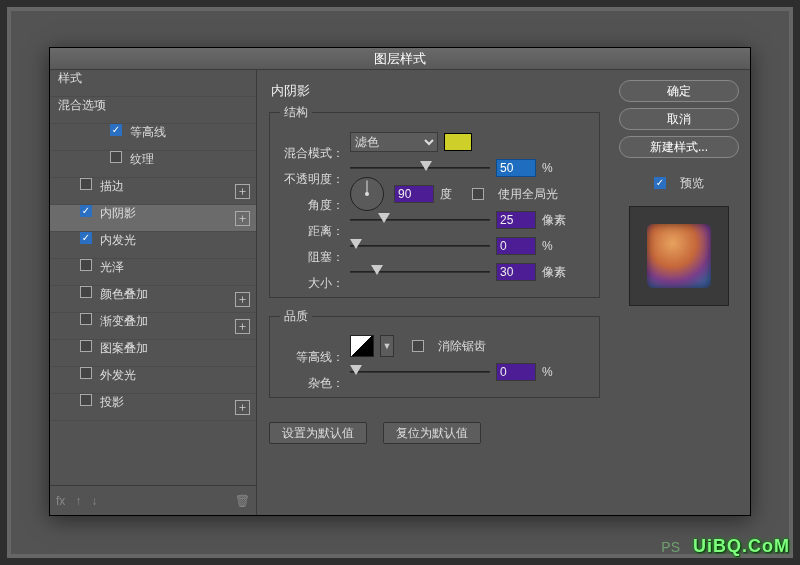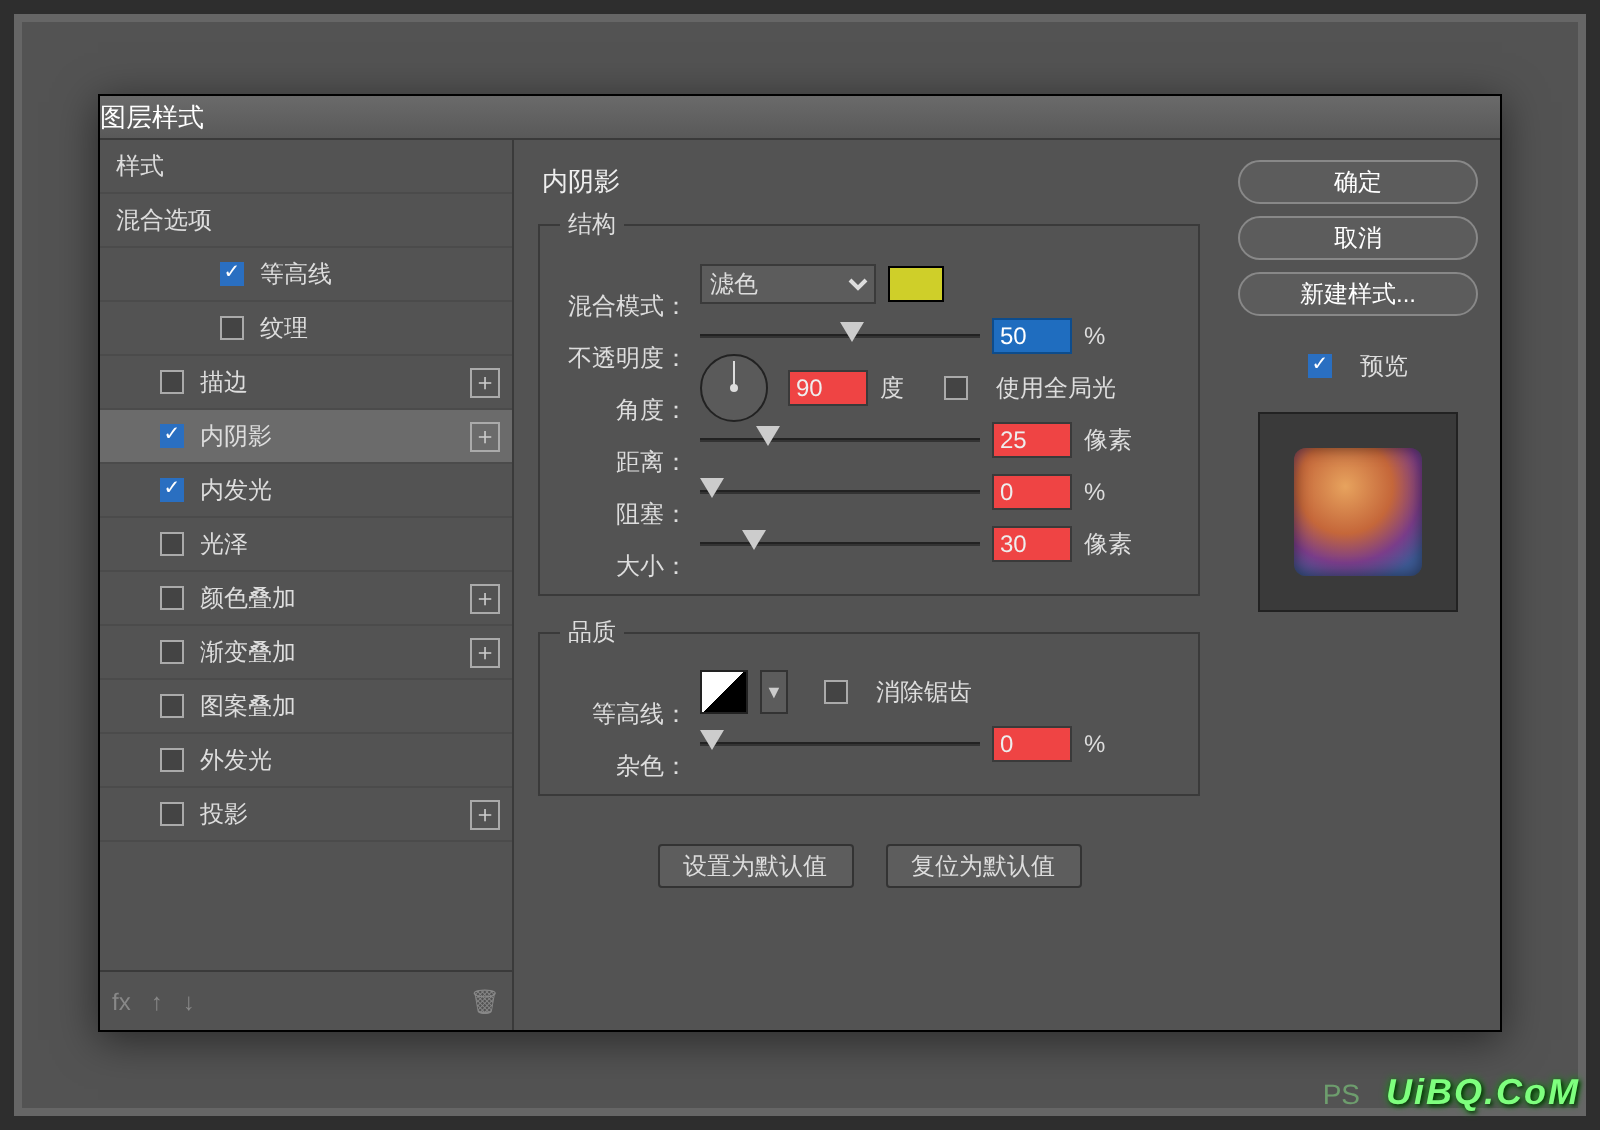--- a/index.html
+++ b/index.html
@@ -1,58 +1,58 @@
 <!DOCTYPE html>
 <html><head>
 <meta charset="utf-8">
 <style>
   *{box-sizing:border-box;margin:0;padding:0;font-family:"Microsoft YaHei",Arial,sans-serif;}
   body{background:#2e2e2e;width:800px;height:565px;overflow:hidden;font-size:12px;color:#ddd;position:relative;}
   .frame{position:absolute;left:7px;top:7px;width:786px;height:551px;border:4px solid #666;background:#535353;}
   .dialog{position:absolute;left:38px;top:36px;right:38px;bottom:38px;background:#535353;border:1px solid #000;box-shadow:0 4px 20px rgba(0,0,0,.5);}
-  .titlebar{background:linear-gradient(#6a6a6a,#595959);height:22px;border-bottom:1px solid #3a3a3a;display:flex;justify-content:flex-start;align-items:center;color:#fff;font-size:13px;position:relative;}
+  .titlebar{background:linear-gradient(#6a6a6a,#595959);height:22px;border-bottom:1px solid #3a3a3a;display:flex;justify-content:center;align-items:center;color:#fff;font-size:13px;position:relative;}
   .content{display:flex;height:calc(100% - 22px);}
   .left{width:207px;border-right:1px solid #3a3a3a;display:flex;flex-direction:column;}
   .styleList{flex:1;}
-  .row{height:27px;display:flex;align-items:center;padding:0 8px;border-bottom:1px solid #4b4b4b;position:relative;}
+  .row{height:27px;display:flex;padding:0 8px;border-bottom:1px solid #4b4b4b;position:relative;}
   .row.sel{background:#6b6b6b;}
   .row.indent1{padding-left:30px;}
   .row.indent2{padding-left:60px;}
   .chk{width:12px;height:12px;border:1px solid #aaa;background:#444;margin-right:8px;display:inline-flex;align-items:center;justify-content:center;}
   .chk.on{background:#2a6fc1;border-color:#2a6fc1;}
   .chk.on::after{content:"✓";color:#fff;font-size:10px;line-height:1;}
   .plus{position:absolute;right:6px;top:6px;width:15px;height:15px;border:1px solid #aaa;display:flex;align-items:center;justify-content:center;font-size:12px;color:#ccc;}
   .leftFoot{height:30px;border-top:1px solid #3a3a3a;display:flex;align-items:center;padding:0 6px;gap:10px;color:#888;}
   .leftFoot .sp{flex:1;}
   .center{flex:1;padding:10px 12px;}
   fieldset{border:1px solid #3a3a3a;padding:8px 10px 12px;margin-bottom:10px;}
   legend{padding:0 4px;color:#ddd;}
   .secTitle{margin:2px 0 4px 2px;color:#eee;font-size:13px;}
   .frow{display:flex;align-items:center;height:26px;gap:6px;}
   .lbl{width:64px;text-align:right;margin-top:22px;}
   select{background:#5c5c5c;color:#ddd;border:1px solid #3a3a3a;height:20px;width:88px;font-size:12px;}
   .swatch{width:28px;height:18px;border:1px solid #000;background:#cfcf29;}
   .slider{position:relative;width:140px;height:12px;}
   .track{position:absolute;left:0;right:0;top:5px;height:2px;background:#333;border-top:1px solid #222;}
   .knob{position:absolute;top:-1px;width:0;height:0;border-left:6px solid transparent;border-right:6px solid transparent;border-top:10px solid #ccc;}
-  .numIn{width:40px;height:18px;background:#ef4444;border:1px solid #3a3a3a;color:#eee;padding:0 3px;font-size:12px;}
+  .numIn{width:40px;height:18px;background:#4c1d95;border:1px solid #3a3a3a;color:#eee;padding:0 3px;font-size:12px;}
   .numIn.sel{background:#1f6dbf;color:#fff;border-color:#0d4c8c;}
   .unit{width:26px;}
   .angleDial{width:34px;height:34px;border-radius:50%;border:1px solid #222;background:#5a5a5a;position:relative;margin-right:4px;}
   .angleDial::after{content:"";position:absolute;left:50%;top:50%;width:14px;height:1px;background:#ddd;transform-origin:left center;transform:rotate(-90deg);}
   .angleDial::before{content:"";position:absolute;left:calc(50% - 2px);top:calc(50% - 2px);width:4px;height:4px;background:#ddd;border-radius:50%;}
   .contour{width:24px;height:22px;background:linear-gradient(135deg,#fff 50%,#000 50%);border:1px solid #222;}
   .caret{width:14px;height:22px;border:1px solid #333;background:#5c5c5c;display:flex;align-items:center;justify-content:center;font-size:9px;color:#ccc;}
-  .btns{display:flex;justify-content:center;gap:16px;margin-top:24px;}
+  .btns{display:flex;justify-content:flex-start;gap:16px;margin-top:24px;}
   .btn{background:#5d5d5d;border:1px solid #333;color:#ddd;height:22px;padding:0 12px;border-radius:2px;font-size:12px;}
   .right{width:138px;padding:10px 10px 0 6px;display:flex;flex-direction:column;align-items:center;}
   .rbtn{width:120px;height:22px;border:1px solid #888;border-radius:14px;background:#5c5c5c;color:#fff;margin-bottom:6px;font-size:12px;}
   .preview{width:100px;height:100px;background:#3a3a3a;border:1px solid #222;margin-top:10px;display:flex;align-items:center;justify-content:center;}
   .pvimg{width:64px;height:64px;background:radial-gradient(circle at 40% 30%,#e7a35e,#c5673a 40%,#7a3d8a 65%,#3e5c97 85%);border-radius:6px;box-shadow:inset 0 0 8px rgba(0,0,0,.5);}
-  .wm{position:absolute;right:10px;bottom:8px;font-size:18px;font-weight:bold;color:#7eff7e;text-shadow:1px 1px 2px #003300,0 0 4px #00a000;font-style:italic;letter-spacing:1px;}
+  .wm{position:absolute;right:10px;bottom:8px;font-size:18px;font-weight:bold;color:#7eff7e;text-shadow:1px 1px 2px #003300,0 0 4px #00a000;letter-spacing:1px;}
   .wm2{position:absolute;right:120px;bottom:10px;font-size:14px;color:#89e889;opacity:.5;}
 </style>
 </head>
 <body>
 
 <div class="frame">
  <div class="dialog">
   <div class="titlebar">
     <span>图层样式</span>
   </div>

